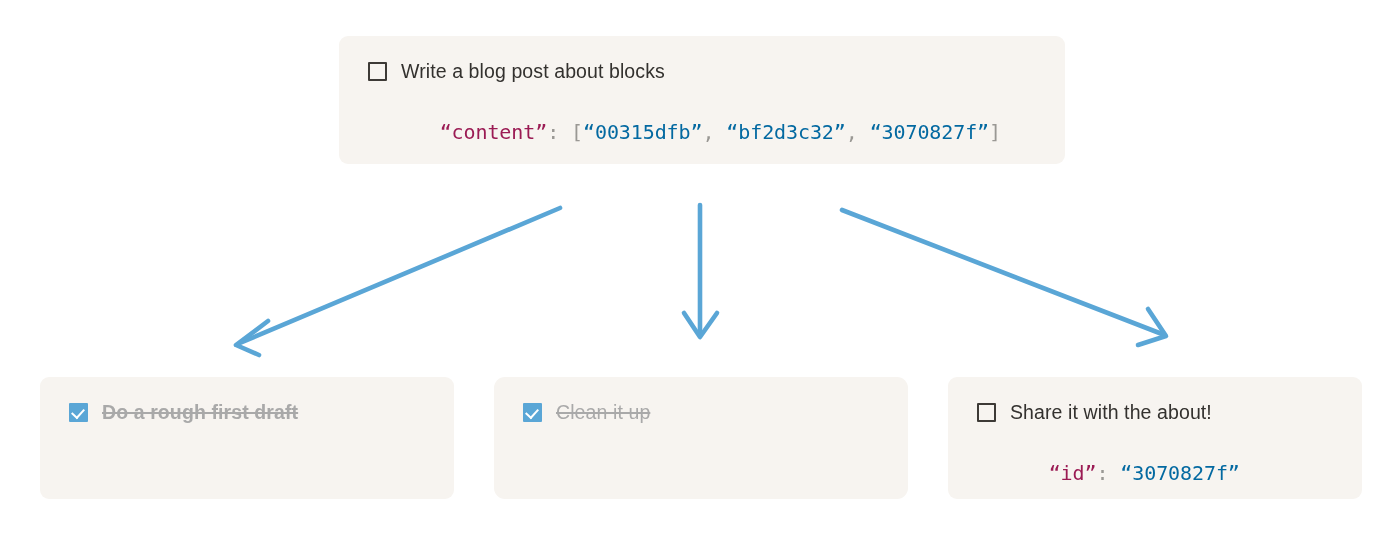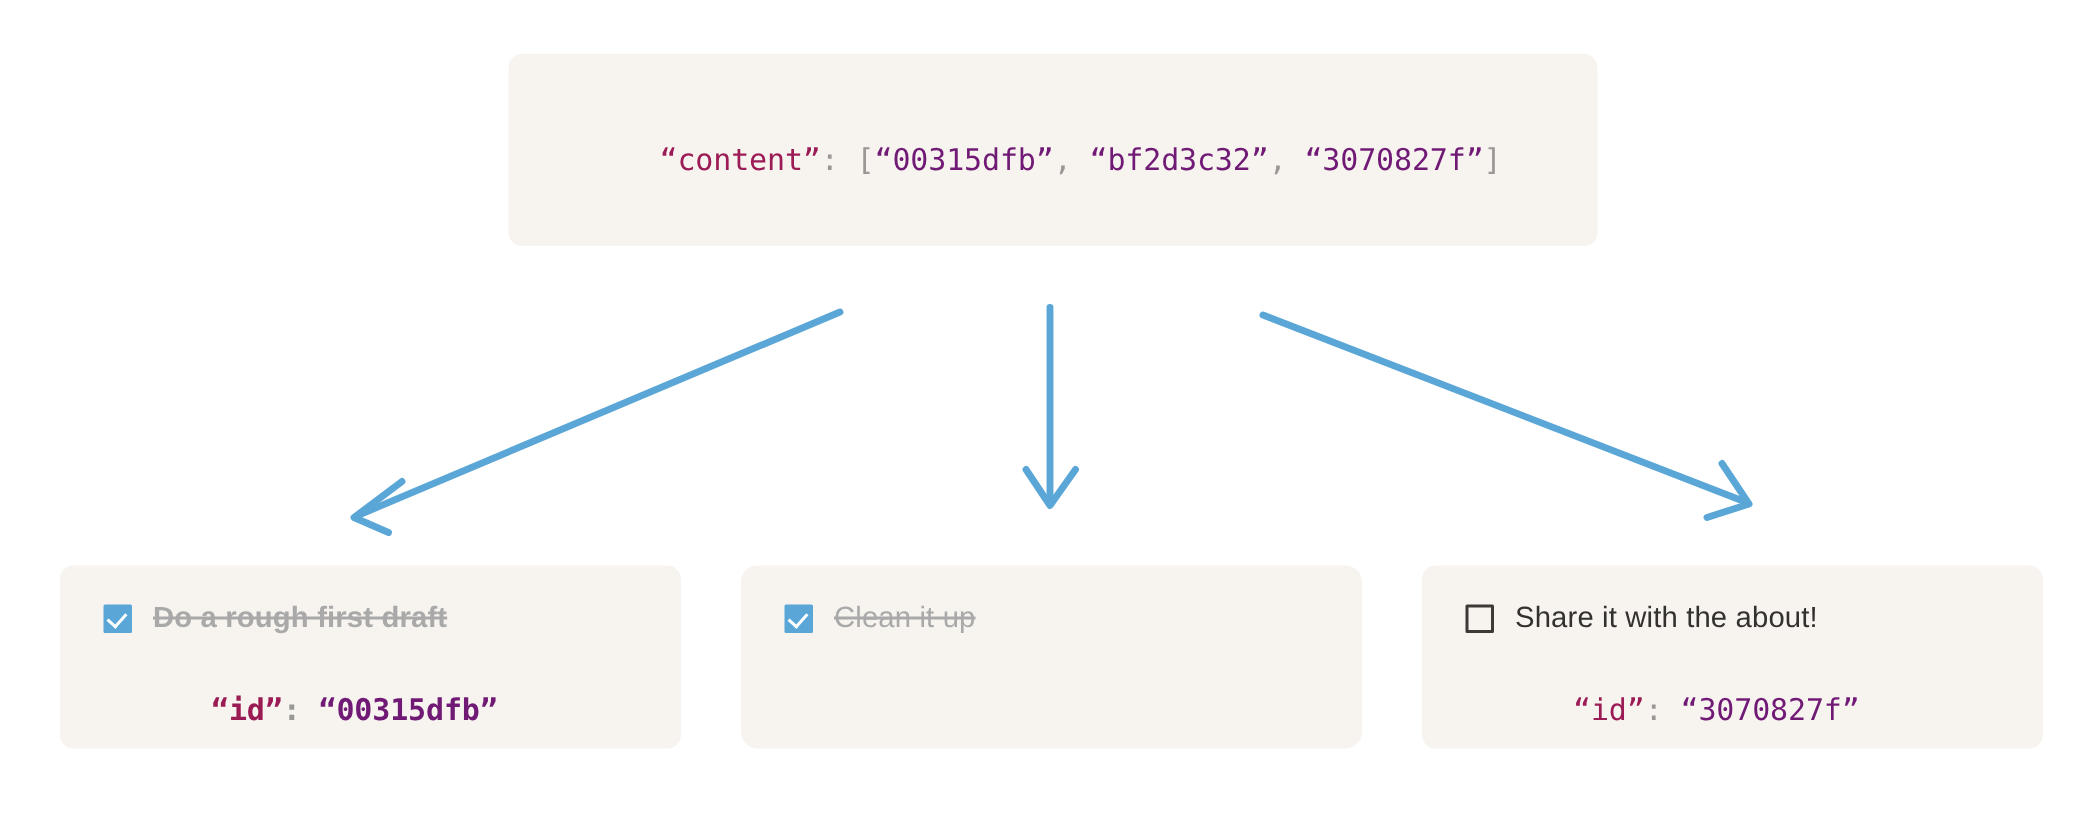--- a/index.html
+++ b/index.html
@@ -97,49 +97,50 @@
 
   .json-line {
     font-family: "DejaVu Sans Mono", "Liberation Mono", monospace;
     font-size: 20px;
     white-space: pre;
     margin-top: 12px;
     letter-spacing: -0.1px;
   }
   .json-key    { color: #9b1b54; }
   .json-punct  { color: #9a9894; }
-  .json-string { color: #701a75; }
+  .json-string { color: #0369a1; }
 
   
   #arrows {
     position: absolute;
     left: 0; top: 0;
     width: 1400px;
     height: 544px;
     pointer-events: none;
   }
 </style>
 </head>
 <body>
 
 <div id="canvas">
 
   <div class="card card-root">
+    <div class="todo-line">
+      <span class="checkbox unchecked"></span>
+      <span class="todo-label">Write a blog post about blocks</span>
+    </div>
     <div class="json-line">
       <span class="json-key">“</span><span class="json-key">content</span><span class="json-key">”</span><span class="json-punct">:</span><span class="json-punct"> </span><span class="json-punct">[</span><span class="json-string">“00315dfb”</span><span class="json-punct">, </span><span class="json-string">“bf2d3c32”</span><span class="json-punct">, </span><span class="json-string">“3070827f”</span><span class="json-punct">]</span>
     </div>
   </div>
 
   <div class="card card-child card-child-0">
     <div class="todo-line">
       <span class="checkbox checked"></span>
       <span class="todo-label done">Do a rough first draft</span>
-    </div>
-    <div class="json-line">
-      <span class="json-key">“</span><span class="json-key">id</span><span class="json-key">”</span><span class="json-punct">:</span><span class="json-punct"> </span><span class="json-string">“00315dfb”</span>
     </div>
   </div>
 
   <div class="card card-child card-child-1">
     <div class="todo-line">
       <span class="checkbox checked"></span>
       <span class="todo-label done">Clean it up</span>
     </div>
   </div>
 

